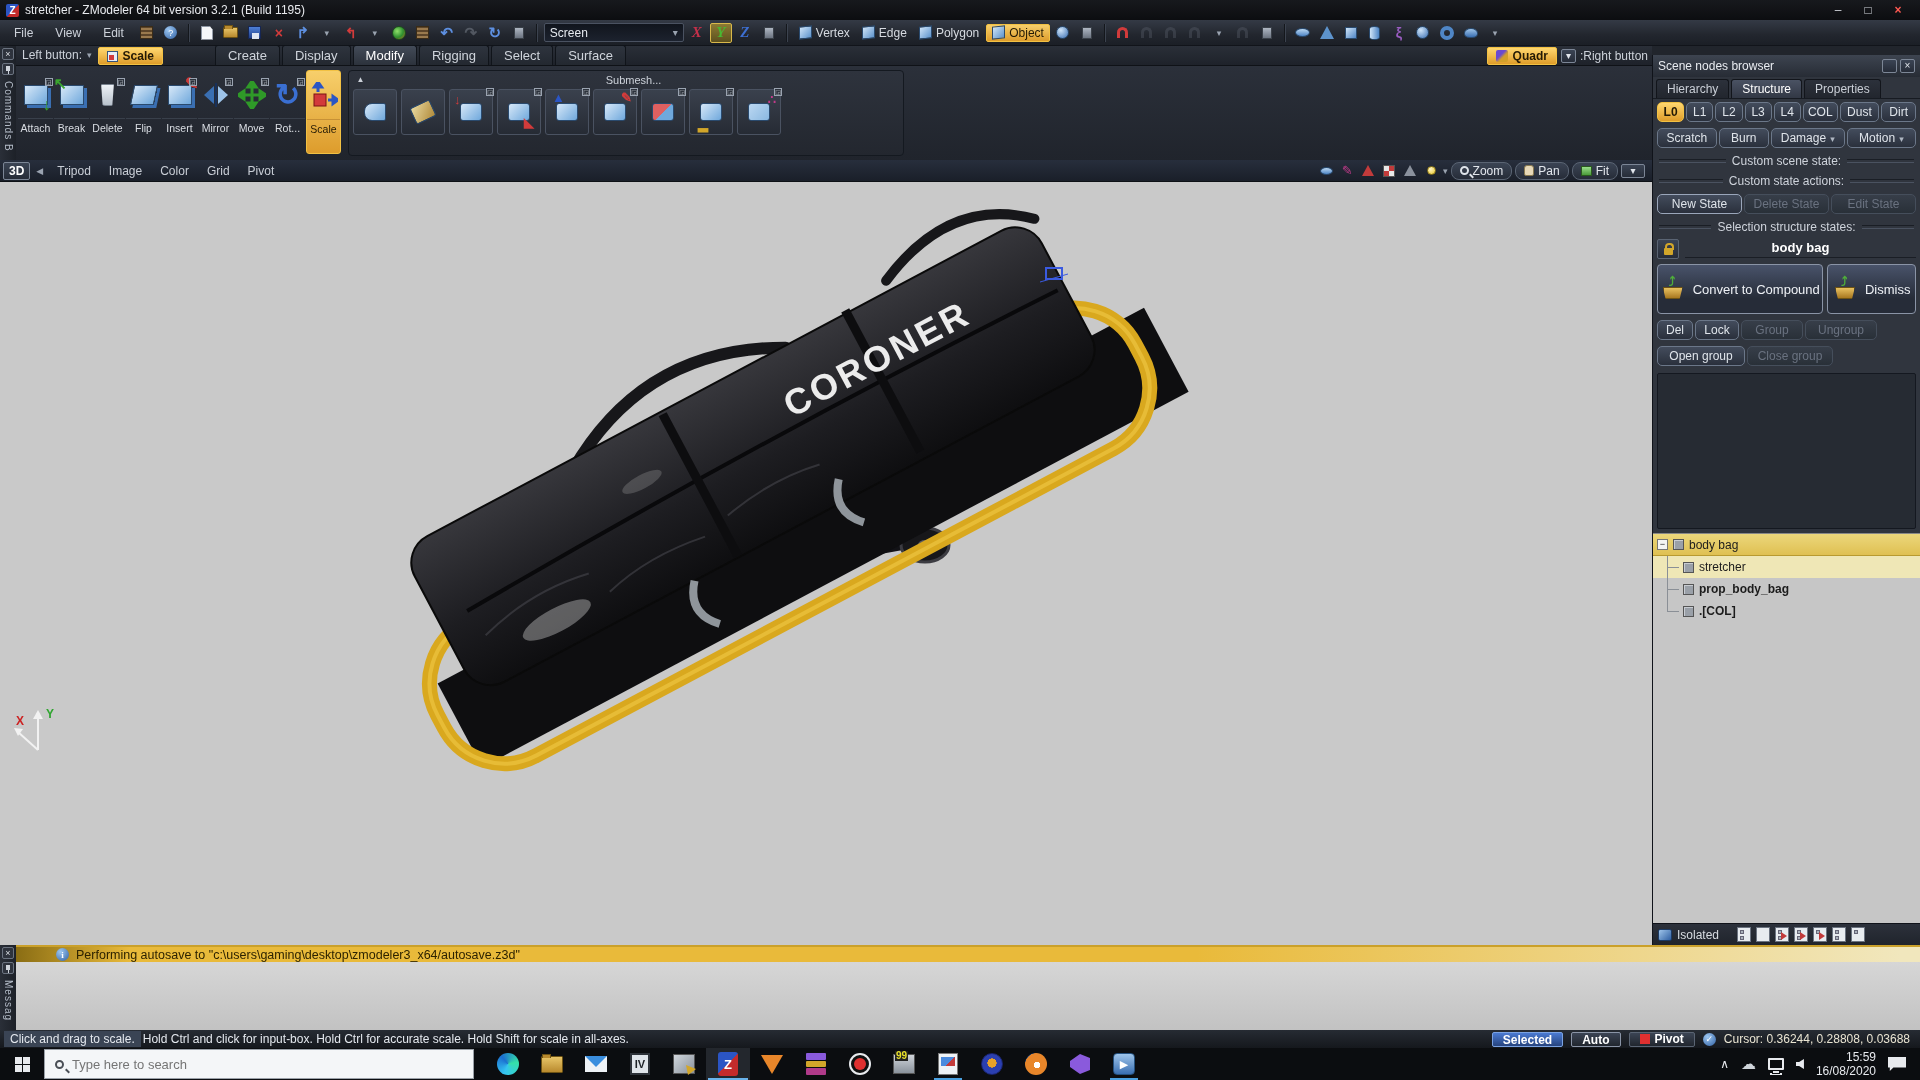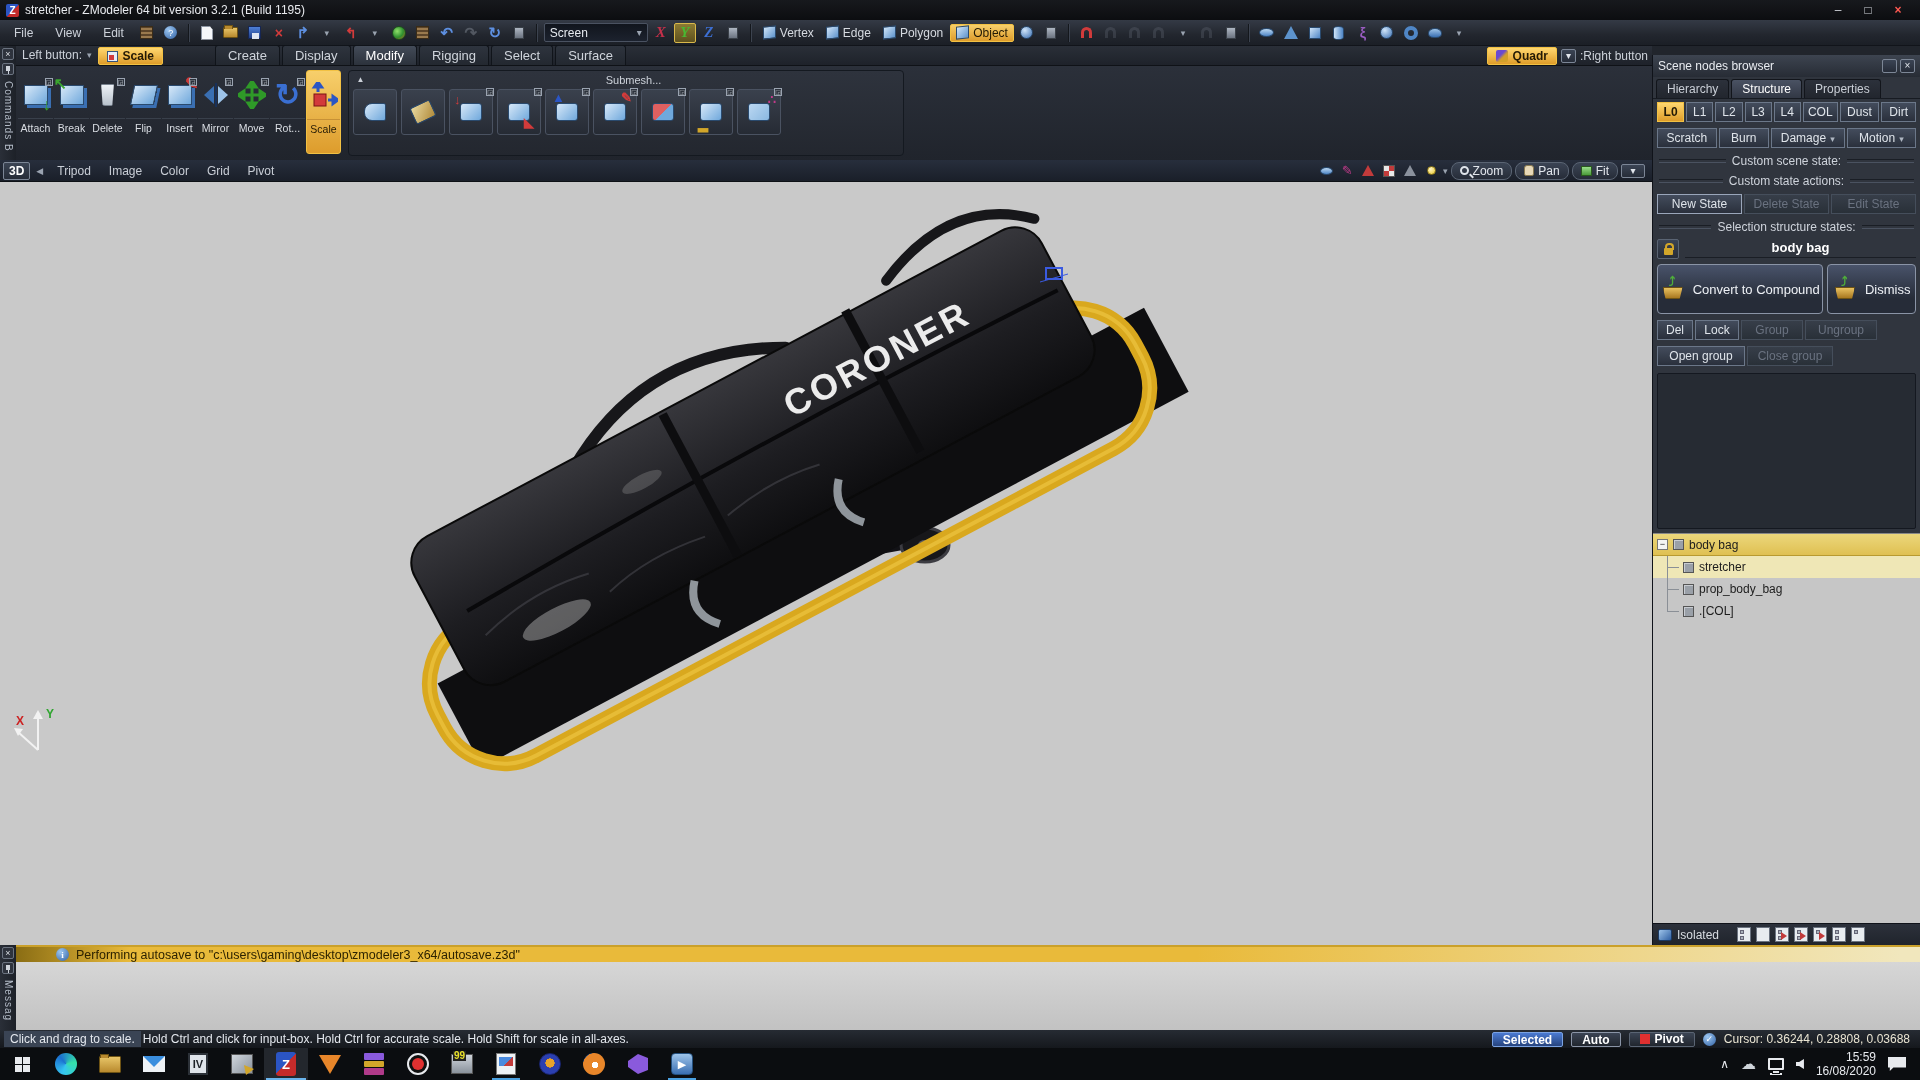--- a/index.html
+++ b/index.html
@@ -112,21 +112,21 @@
 
   
   #rpanel {position:absolute;left:1652px;top:55px;width:268px;height:890px;background:#30353e;border-left:1px solid #10131a;display:flex;flex-direction:column;font-size:12px;}
   #rpanel .phead {height:22px;background:linear-gradient(#3d4450,#272c35);display:flex;align-items:center;padding:0 5px;color:#e8ebf0;}
   #rpanel .phead .pbtns {margin-left:auto;display:flex;gap:3px;}
   .sqbtn {width:15px;height:14px;border:1px solid #7c8696;background:linear-gradient(#3b4454,#262c38);color:#e2e6ec;font-size:10px;line-height:12px;text-align:center;border-radius:2px;}
   #rpanel .ptabs {display:flex;align-items:flex-end;height:22px;padding:0 3px;border-bottom:1px solid #171b22;}
   .ptab {padding:2px 10px;margin-right:2px;background:linear-gradient(#2c313b,#22262e);border:1px solid #12151b;border-bottom:none;border-radius:3px 3px 0 0;color:#c9ced6;}
   .ptab.active {background:linear-gradient(#4a5263,#323845);color:#fff;}
   .prow {display:flex;gap:2px;padding:3px 4px;}
-  .pbtn {flex:1;text-align:center;padding:2px 0;background:linear-gradient(#434c5c,#2a303c);border:1px solid #6b7789;border-radius:0;color:#dfe4ea;}
+  .pbtn {flex:1;text-align:center;padding:2px 0;background:linear-gradient(#434c5c,#2a303c);border:1px solid #6b7789;border-radius:5px;color:#dfe4ea;}
   .pbtn.amber {background:linear-gradient(#ffd76f,#df9d2a);border-color:#f2c143;color:#241a05;font-weight:bold;}
   .pbtn.dis {color:#6a7280;border-color:#454e5b;background:linear-gradient(#373e49,#293038);}
   .pbtn .dd {font-size:9px;color:#aeb6c2;margin-left:4px;}
   .seplabel {display:flex;align-items:center;gap:6px;padding:3px 6px;color:#ced3db;}
   .seplabel::before,.seplabel::after {content:"";flex:1;height:2px;border-top:1px solid #1a1e25;border-bottom:1px solid #4a5260;}
   .selname-row {display:flex;align-items:center;gap:6px;padding:2px 4px;}
   .lockbtn {width:22px;height:20px;background:linear-gradient(#3b4454,#262c38);border:1px solid #5a6473;border-radius:2px;display:flex;align-items:center;justify-content:center;}
   .locky {width:9px;height:7px;background:#d2a62a;border-radius:1px;position:relative;margin-top:4px;}
   .locky::before {content:"";position:absolute;left:1px;top:-5px;width:5px;height:5px;border:2px solid #d2a62a;border-bottom:none;border-radius:4px 4px 0 0;}
   .selname {flex:1;text-align:center;font-weight:bold;color:#fff;font-size:13px;border-bottom:1px solid #1a1e25;padding-bottom:2px;}
@@ -138,21 +138,21 @@
   .tree {flex:1;background:#c6c6c6;border-top:1px solid #888;overflow:hidden;color:#1c1c1c;}
   .trow {height:22px;display:flex;align-items:center;gap:5px;padding:0 4px;}
   .trow.root {background:linear-gradient(#ecd77c,#dfc052);border-bottom:1px solid #b89a30;}
   .trow.sel {background:#efe7b6;}
   .trow .exp {width:11px;height:11px;background:#f4f4f4;border:1px solid #777;font-size:9px;line-height:9px;text-align:center;color:#222;}
   .trow .cb {width:11px;height:11px;background:#9aa0a8;border:1px solid #555;box-shadow:inset 1px 1px 0 #c8ccd2;}
   .trow.child {padding-left:30px;position:relative;}
   .trow.child::before {content:"";position:absolute;left:14px;top:0;bottom:0;width:1px;background:#8a8f96;}
   .trow.child::after {content:"";position:absolute;left:14px;top:11px;width:12px;height:1px;background:#8a8f96;}
   .trow.child.last::before {bottom:11px;}
-  .trow .nm.b {font-weight:normal;}
+  .trow .nm.b {font-weight:bold;}
   #rpanel .pbottom {height:22px;background:linear-gradient(#2c313b,#20242c);border-top:1px solid #10131a;display:flex;align-items:center;gap:5px;padding:0 5px;}
   .cubeico {width:14px;height:12px;background:linear-gradient(135deg,#9ec4ea,#2f5fa2);border:1px solid #1c3a64;border-radius:2px;}
   .lsico {width:14px;height:15px;background:#e8ecf0;border:1px solid #6b7380;position:relative;}
   .lsico i {position:absolute;left:2px;width:4px;height:4px;background:#aab2bc;border:1px solid #667;}
   .lsico i.t {top:2px;} .lsico i.m {top:8px;}
   .lsico.red::after {content:"";position:absolute;right:1px;top:4px;width:0;height:0;border-top:4px solid transparent;border-bottom:4px solid transparent;border-left:6px solid #c23b3b;}
 
   
   #msgbar {position:absolute;left:16px;top:945px;width:1904px;height:17px;background:linear-gradient(90deg,#8a6d14,#e9ba3a 6%,#e9ba3a 62%,#f1e7bd 99%);border-top:2px solid #caa02a;display:flex;align-items:center;gap:7px;padding:0 40px;color:#2d2300;font-size:12.5px;}
   .infoico {width:13px;height:13px;border-radius:50%;background:radial-gradient(circle at 35% 30%,#9ec8f2,#2f5fa2);color:#fff;font-size:9px;font-weight:bold;font-family:"Liberation Serif",serif;display:flex;align-items:center;justify-content:center;}
@@ -272,21 +272,21 @@
     <span class="tbtn dim">
         <span class="glyph-gray">↷</span>
       </span>
     <span class="tbtn">
         <span class="glyph-blue">↻</span>
       </span>
     <span class="tbtn">
         <span class="ico-slider"></span>
       </span>
     <span class="sep"></span>
-    <span class="combo" style="width:104px">
+    <span class="combo" style="width:140px">
       <span style="flex:1">Screen</span>
       <span class="caret">▾</span>
     </span>
     <span class="tbtn">
         <span class="axis-x">X</span>
       </span>
     <span class="tbtn pressed">
         <span class="axis-y">Y</span>
       </span>
     <span class="tbtn">
@@ -790,20 +790,24 @@
 
   <div id="taskbar">
     <span class="startbtn">
         <span class="winlogo">
           <i></i>
           <i></i>
           <i></i>
           <i></i>
         </span>
       </span>
+    <span class="searchbox">
+      <span class="smag"></span>
+      <input type="text" placeholder="Type here to search" style="">
+    </span>
     <span class="tico">
         <span class="edge"></span>
       </span>
     <span class="tico">
         <span class="ico-folder" style="width:22px;height:17px"></span>
       </span>
     <span class="tico">
         <span class="mailico"></span>
       </span>
     <span class="tico">

